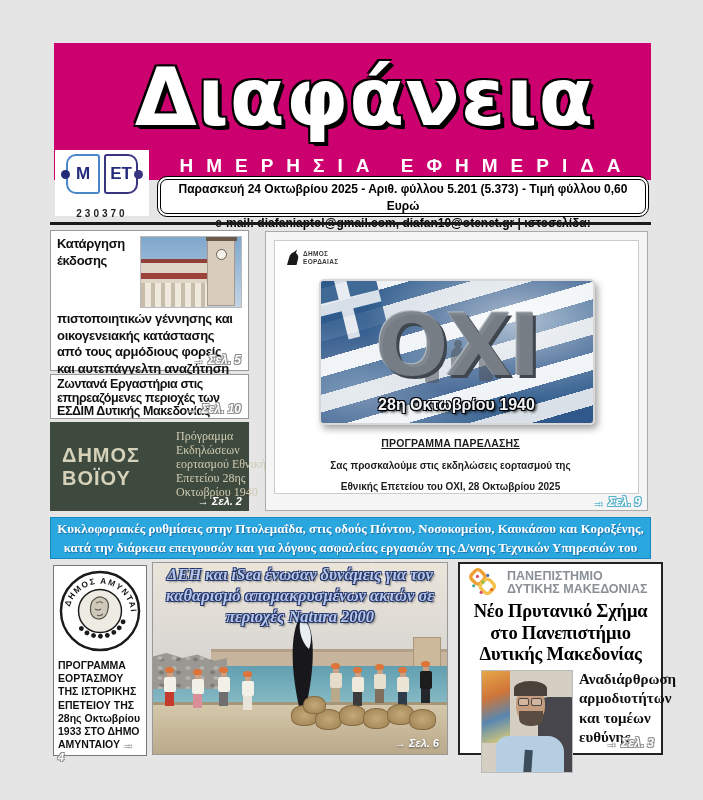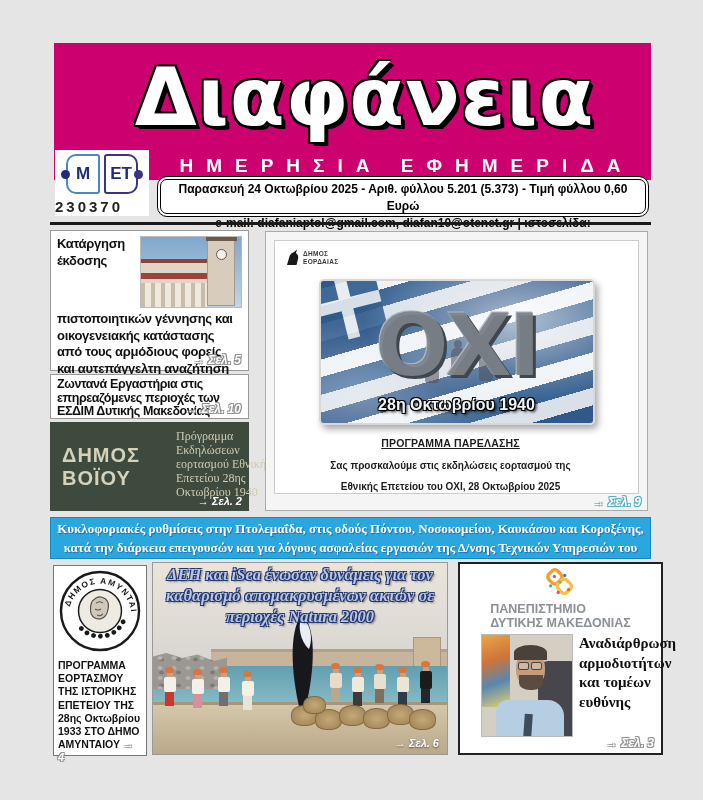--- a/index.html
+++ b/index.html
@@ -17,21 +17,21 @@
 
   .met-logo{position:absolute;left:55px;top:150px;width:94px;height:66px;background:#fff;}
   .met-book{position:relative;width:78px;height:44px;margin:2px auto 0;}
   .met-page{position:absolute;top:2px;width:30px;height:36px;background:#fff;
     display:flex;align-items:center;justify-content:center;font-weight:bold;font-size:17px;}
   .met-page.l{left:3px;border:2.5px solid #4a86c8;border-radius:10px 3px 3px 10px;color:#232a7a;}
   .met-page.r{right:3px;border:2.5px solid #3a3580;border-radius:3px 10px 10px 3px;color:#232a7a;}
   .met-dot{position:absolute;width:9px;height:9px;border-radius:50%;background:#232a7a;top:18px;}
   .met-dot.l{left:-2px;}
   .met-dot.r{right:-2px;background:#3a3580;}
-  .met-number{font-size:15px;font-weight:bold;letter-spacing:3px;color:#222;margin-top:2px;}
+  .met-number{text-align:center;font-size:10px;font-weight:bold;letter-spacing:3px;color:#222;margin-top:12px;}
 
   .datebox{position:absolute;left:157px;top:176px;width:492px;height:41px;background:#fff;
     border:4px double #000;border-radius:10px;box-sizing:border-box;text-align:center;
     font-size:12px;font-weight:bold;line-height:17px;padding-top:1px;color:#000;}
 
   .header-rule{position:absolute;left:50px;top:222px;width:601px;border-top:3px solid #1a1a1a;}
 
   
   .pageref{font-weight:bold;font-style:italic;font-size:12px;color:#fdfdfd;
     text-shadow:-1px -1px 0 #8f8f8f,1px -1px 0 #8f8f8f,-1px 1px 0 #8f8f8f,1px 1px 0 #8f8f8f;}
@@ -131,21 +131,21 @@
   .p-cap{width:9px;height:6px;border-radius:50% 50% 40% 40%;background:#df7438;margin:0 auto;}
   .p-head{width:6px;height:4px;background:#c9a083;margin:0 auto;}
   .p-torso{width:12px;height:15px;background:#f3f0e8;border-radius:2px;margin:0 auto;}
   .p-legs{width:9px;height:14px;background:#8b7f72;margin:0 auto;}
   .sack{position:absolute;width:25px;height:19px;background:radial-gradient(#c5a878,#9e8152);
     border:1px solid #866b42;border-radius:46% 46% 40% 40%;}
   .dei-ref{position:absolute;right:8px;bottom:5px;}
 
   .uni{position:absolute;left:458px;top:562px;width:205px;height:193px;border:2px solid #222;
     background:#fff;box-sizing:border-box;padding:3px 5px;}
-  .uni-head{display:flex;align-items:center;gap:4px;flex-direction:column;}
+  .uni-head{display:flex;align-items:center;gap:4px;}
   .uni-org{font-size:12.5px;font-weight:bold;color:#8a9096;line-height:13.5px;}
   .uni-headline{font-family:"Liberation Serif",serif;font-weight:bold;font-size:18.5px;line-height:21.5px;
     text-align:center;color:#000;margin-top:2px;letter-spacing:-0.2px;}
   .uni-content{display:flex;gap:6px;margin-top:4px;margin-left:16px;}
   .uni-photo{flex:none;width:90px;height:101px;position:relative;background:#d5cec2;overflow:hidden;border:1px solid #bbb;}
   .up-paint{position:absolute;left:0;top:0;width:28px;height:72px;
     background:linear-gradient(160deg,#e9a23b,#cf6b2a 35%,#4b7fae 65%,#e7d26a);opacity:.9;}
   .up-chair{position:absolute;right:-8px;top:26px;width:42px;height:80px;background:#46464c;border-radius:10px;}
   .up-shirt{position:absolute;left:14px;bottom:-6px;width:68px;height:42px;background:#b5cee1;
     border-radius:12px 16px 0 0;}
@@ -363,20 +363,21 @@
         <circle cx="9" cy="20" r="1.7" fill="#3fa9a0"></circle>
         <circle cx="19" cy="16" r="1.7" fill="#7ac143"></circle>
         <circle cx="28" cy="24" r="1.7" fill="#e0632a"></circle>
         <circle cx="17" cy="27" r="1.7" fill="#d94f70"></circle>
       </svg>
       <div class="uni-org">
         <div>ΠΑΝΕΠΙΣΤΗΜΙΟ</div>
         <div>ΔΥΤΙΚΗΣ ΜΑΚΕΔΟΝΙΑΣ</div>
       </div>
     </div>
+    <div class="uni-headline">Νέο Πρυτανικό Σχήμα στο Πανεπιστήμιο Δυτικής Μακεδονίας</div>
     <div class="uni-content">
       <div class="uni-photo">
         <div class="up-paint"></div>
         <div class="up-chair"></div>
         <div class="up-shirt"></div>
         <div class="up-tie"></div>
         <div class="up-head"></div>
         <div class="up-hair"></div>
         <div class="up-glasses">
             <div></div>

